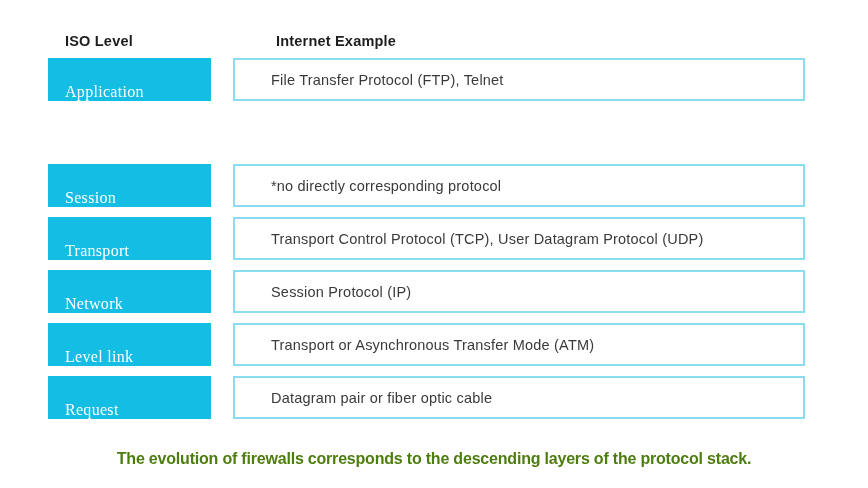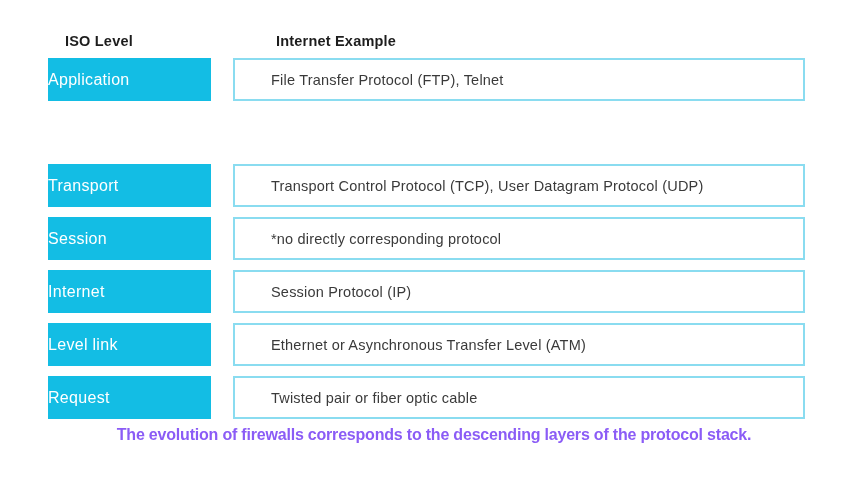--- a/index.html
+++ b/index.html
@@ -30,47 +30,49 @@
     flex-direction: column;
     gap: 10px;
   }
   .row { display: flex; height: 43px; }
   .level-box {
     width: 163px;
     box-sizing: border-box;
     background: var(--level-box-fill, #13bde4);
     color: var(--level-text, #ffffff);
     display: flex;
-    align-items: center;
+    align-items: flex-end;
+    padding-left: 17px;
     font-size: 16px;
     letter-spacing: 0.3px;
+    font-family: Liberation Serif, serif;
   }
   .example-box {
     width: 572px;
     box-sizing: border-box;
     margin-left: 22px;
     background: #ffffff;
     border: 2px solid var(--example-box-border, #8adcf0);
     display: flex;
     align-items: center;
     padding-left: 36px;
     font-size: 14.5px;
     color: var(--text, #3a3a3a);
     letter-spacing: 0.2px;
     white-space: nowrap;
   }
   .caption {
     position: absolute;
-    top: 426px;
+    top: 450px;
     left: 0;
     width: 100%;
     text-align: center;
     font-size: 16px;
     font-weight: bold;
-    color: #8b5cf6;
+    color: #4d7c0f;
     letter-spacing: -0.2px;
     white-space: nowrap;
   }
 </style>
 </head>
 <body>
 
 <div class="page">
 
   <div class="col-header h-iso">ISO Level</div>
@@ -85,60 +87,60 @@
       <div class="example-box">
         <span>File Transfer Protocol (FTP), Telnet</span>
       </div>
     </div>
 
     <div class="row">
     </div>
 
     <div class="row">
       <div class="level-box">
+        <span>Session</span>
+      </div>
+      <div class="example-box">
+        <span>*no directly corresponding protocol</span>
+      </div>
+    </div>
+
+    <div class="row">
+      <div class="level-box">
         <span>Transport</span>
       </div>
       <div class="example-box">
         <span>Transport Control Protocol (TCP), User Datagram Protocol (UDP)</span>
       </div>
     </div>
 
     <div class="row">
       <div class="level-box">
-        <span>Session</span>
-      </div>
-      <div class="example-box">
-        <span>*no directly corresponding protocol</span>
-      </div>
-    </div>
-
-    <div class="row">
-      <div class="level-box">
-        <span>Internet</span>
+        <span>Network</span>
       </div>
       <div class="example-box">
         <span>Session Protocol (IP)</span>
       </div>
     </div>
 
     <div class="row">
       <div class="level-box">
         <span>Level link</span>
       </div>
       <div class="example-box">
-        <span>Ethernet or Asynchronous Transfer Level (ATM)</span>
+        <span>Transport or Asynchronous Transfer Mode (ATM)</span>
       </div>
     </div>
 
     <div class="row">
       <div class="level-box">
         <span>Request</span>
       </div>
       <div class="example-box">
-        <span>Twisted pair or fiber optic cable</span>
+        <span>Datagram pair or fiber optic cable</span>
       </div>
     </div>
 
   </div>
 
   <div class="caption">The evolution of firewalls corresponds to the descending layers of the protocol stack.</div>
 
 </div>
 
 </body></html>

